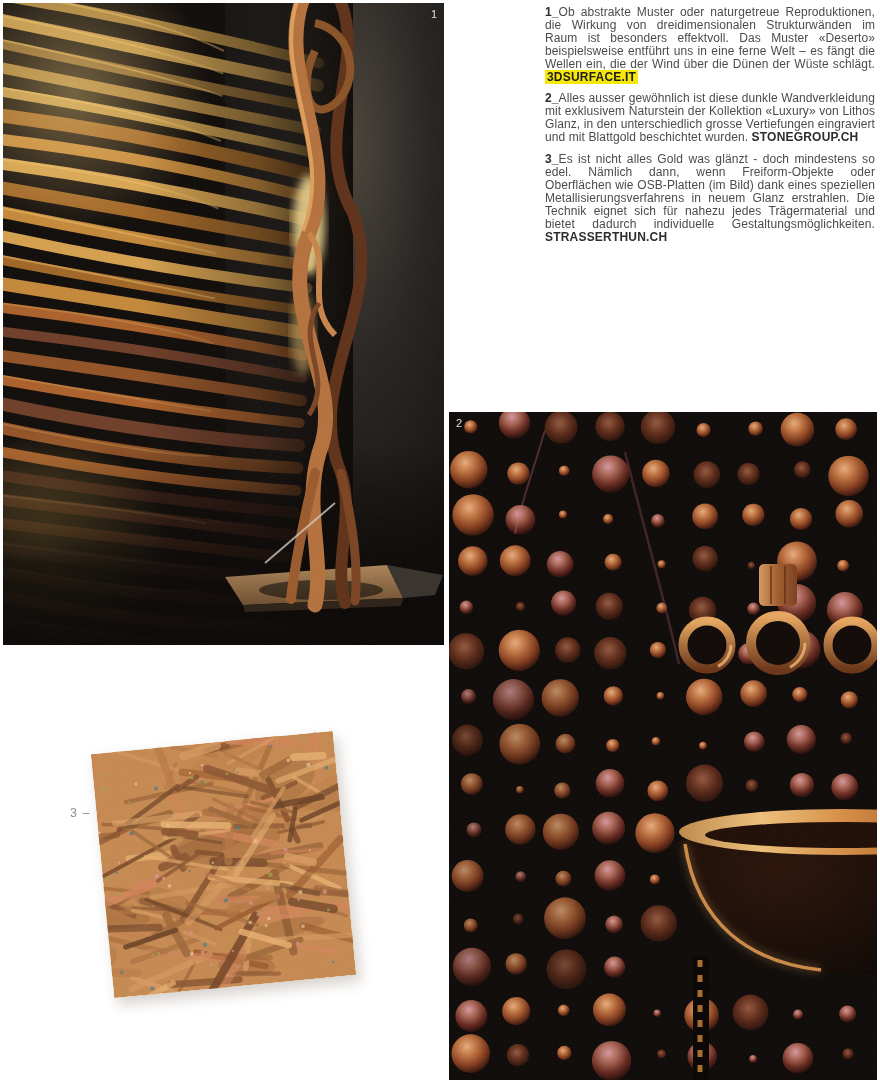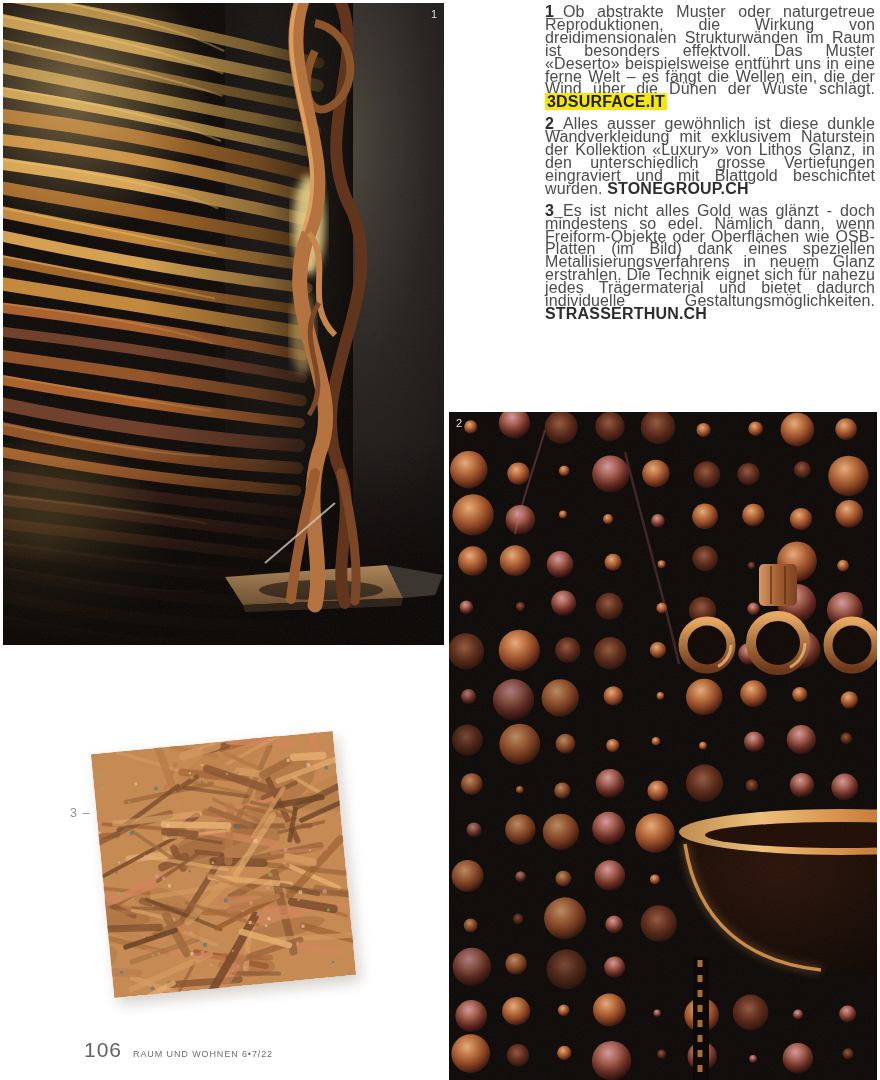--- a/index.html
+++ b/index.html
@@ -15,21 +15,21 @@
   #fig3wrap{left:102px;top:742px;width:243px;height:245px;
             transform:rotate(-5.5deg);transform-origin:50% 50%;
             box-shadow:4px 7px 14px rgba(70,45,25,.22);}
   .fig-num{position:absolute;font-size:11px;line-height:11px;color:#e2e2e2;
            text-shadow:0 0 2px rgba(0,0,0,.8);}
   #fig1 .fig-num{right:7px;top:6px;}
   #fig2 .fig-num{left:7px;top:6px;}
 
   
   .captions{position:absolute;left:545px;top:6px;width:330px;}
-  .caption{font-size:16px;line-height:12.9px;color:#4b4b4b;
+  .caption{font-size:12px;line-height:12.9px;color:#4b4b4b;
            text-align:justify;margin:0 0 9px 0;letter-spacing:.1px;}
   .caption .num{font-weight:bold;color:#2d2d2d;}
   .caption .brand{font-weight:bold;color:#2d2d2d;letter-spacing:.2px;}
   .caption .brand.hl{background:#f6e70a;color:#1d1d1d;padding:0 2px;}
 
   
   .fig3-marker{position:absolute;left:70px;top:806px;font-size:12.5px;
                color:#8f8f8f;letter-spacing:1px;}
 
   
@@ -580,18 +580,14 @@
     <p class="caption"><b class="num">1_</b><span>Ob abstrakte Muster oder naturgetreue Reproduktionen, die Wirkung von dreidimensionalen Strukturwänden im Raum ist besonders effektvoll. Das Muster «Deserto» beispielsweise entführt uns in eine ferne Welt – es fängt die Wellen ein, die der Wind über die Dünen der Wüste schlägt.</span>
       <span class="brand hl">3DSURFACE.IT</span></p>
 
     <p class="caption"><b class="num">2_</b><span>Alles ausser gewöhnlich ist diese dunkle Wandverkleidung mit exklusivem Naturstein der Kollektion «Luxury» von Lithos Glanz, in den unterschiedlich grosse Vertiefungen eingraviert und mit Blattgold beschichtet wurden.</span>
       <span class="brand">STONEGROUP.CH</span></p>
 
     <p class="caption"><b class="num">3_</b><span>Es ist nicht alles Gold was glänzt - doch mindestens so edel. Nämlich dann, wenn Freiform-Objekte oder Oberflächen wie OSB-Platten (im Bild) dank eines speziellen Metallisierungsverfahrens in neuem Glanz erstrahlen. Die Technik eignet sich für nahezu jedes Trägermaterial und bietet dadurch individuelle Gestaltungsmöglichkeiten.</span>
       <span class="brand">STRASSERTHUN.CH</span></p>
   </div>
 
-  <div class="footer">
-    <span class="pnum">106</span>
-    <span class="mag">RAUM UND WOHNEN 6•7/22</span>
-  </div>
 
 </div>
 
 </body></html>

